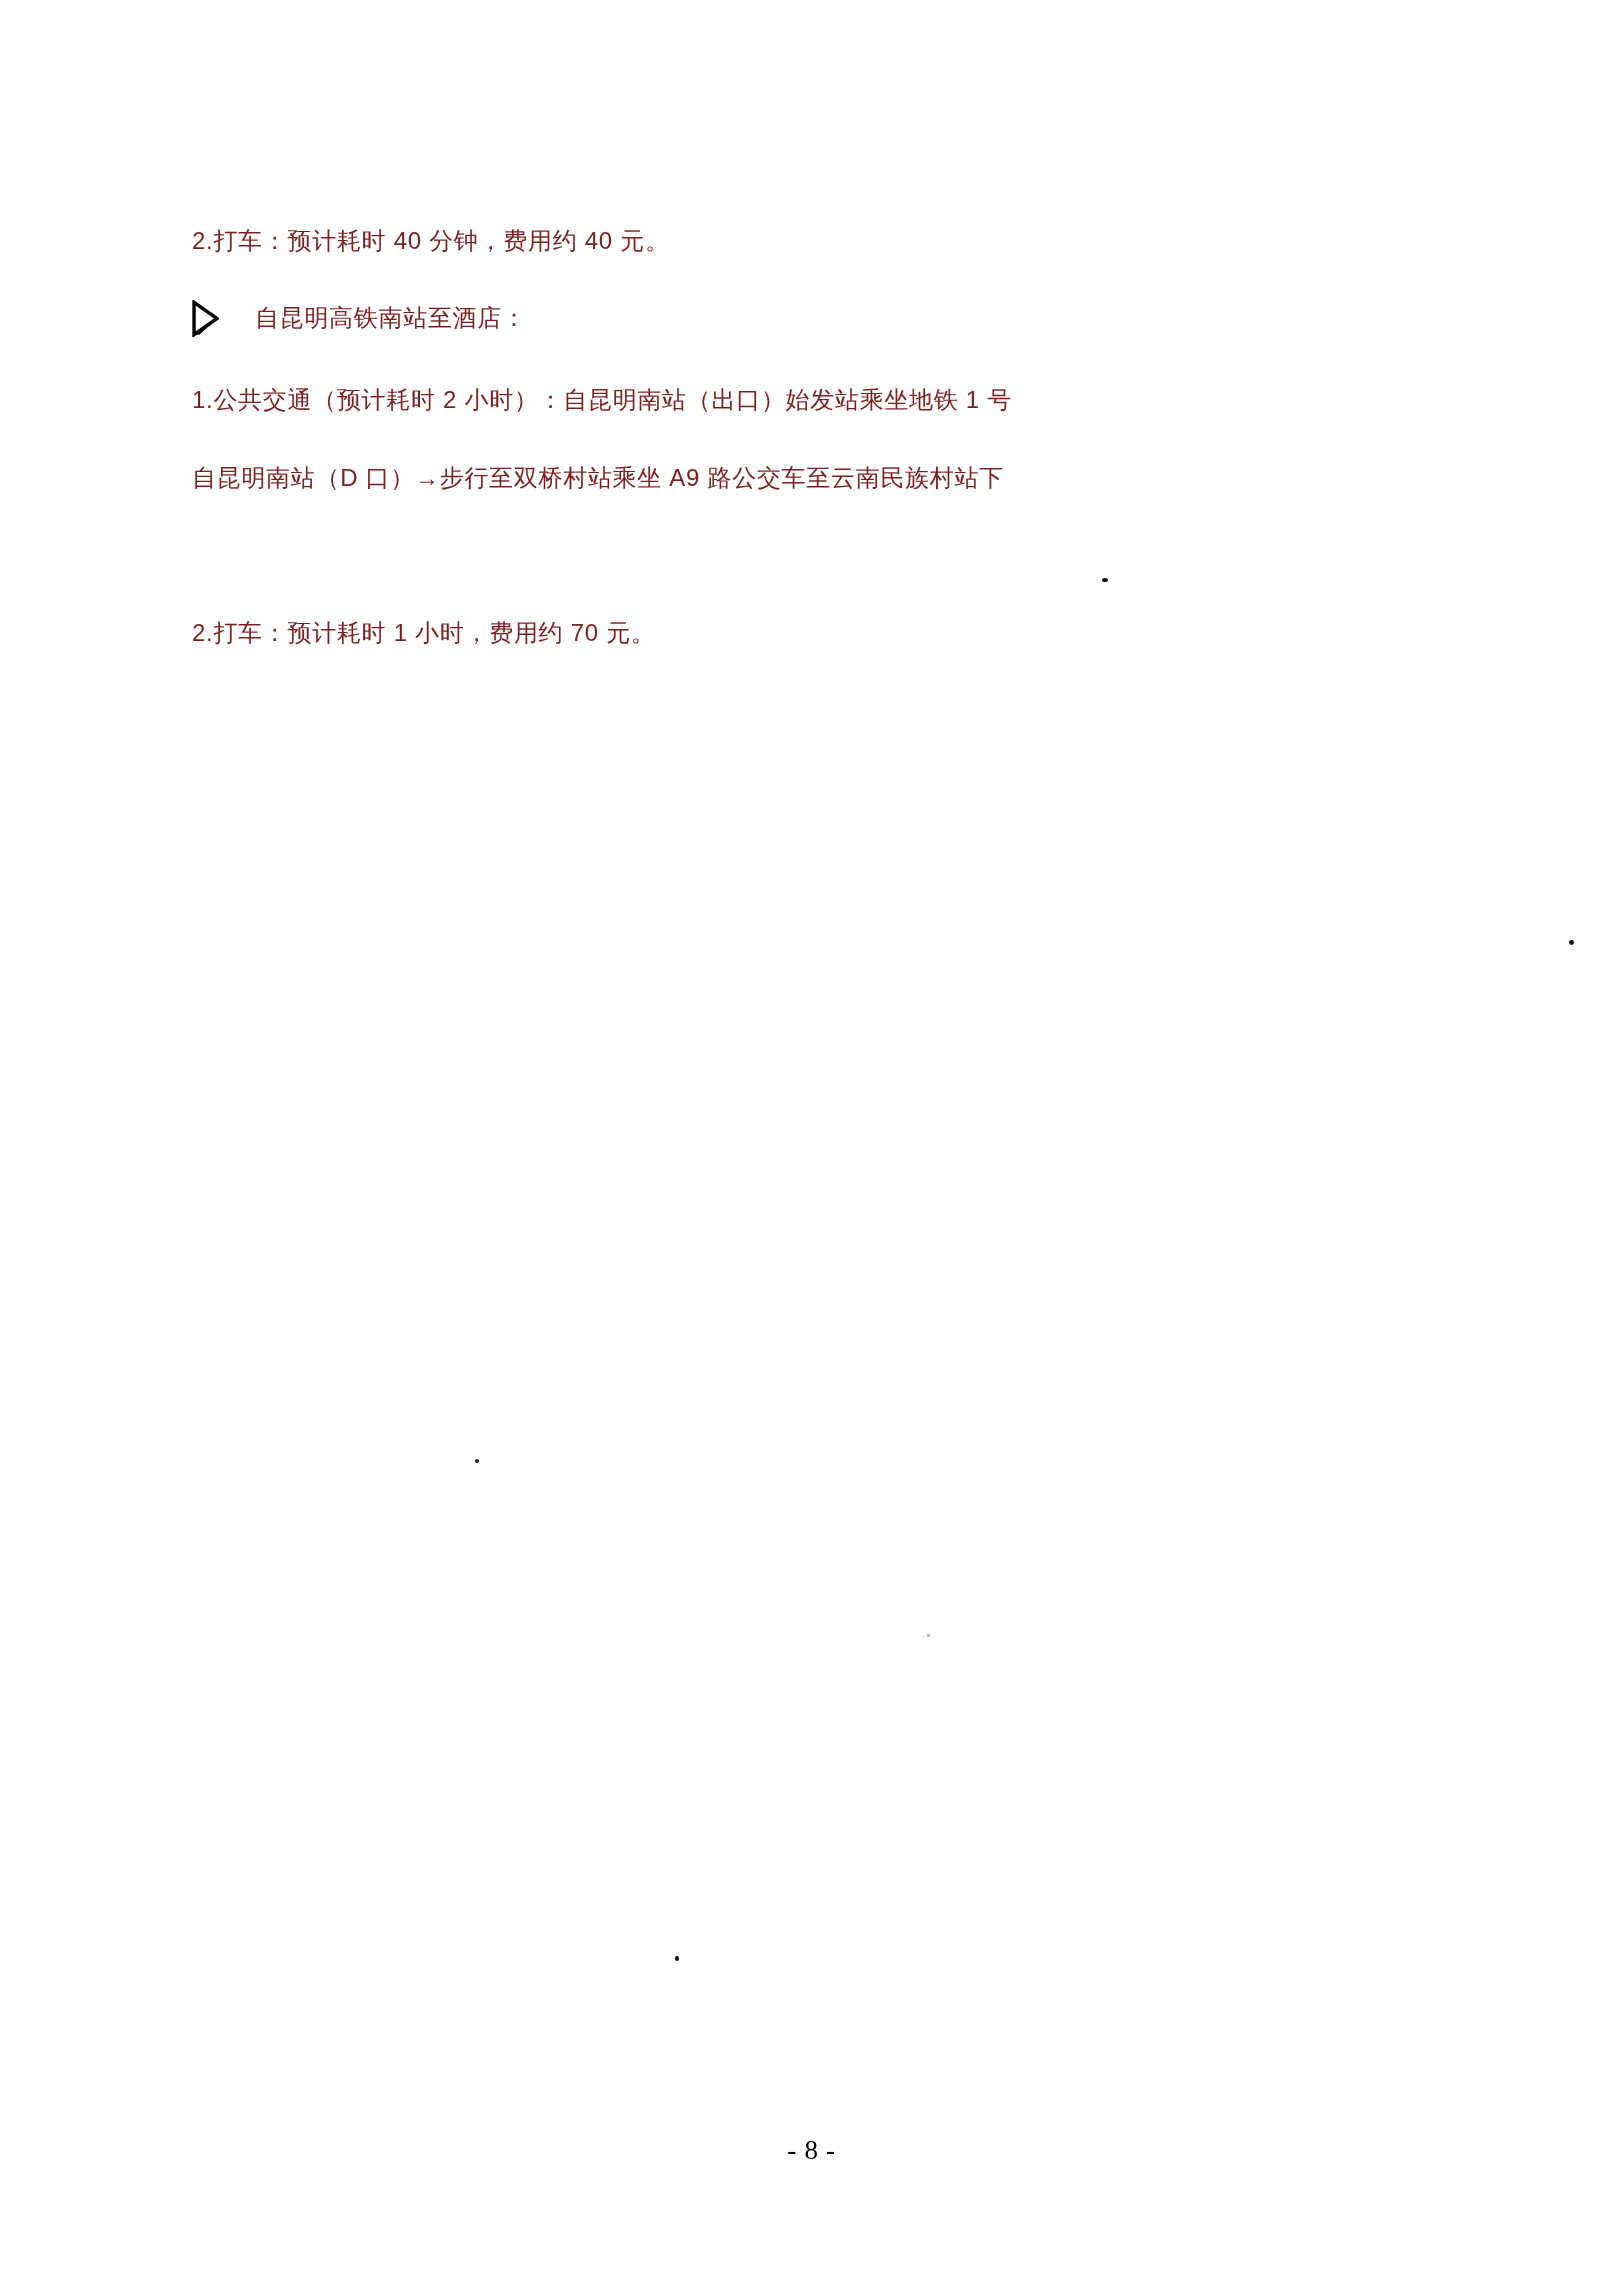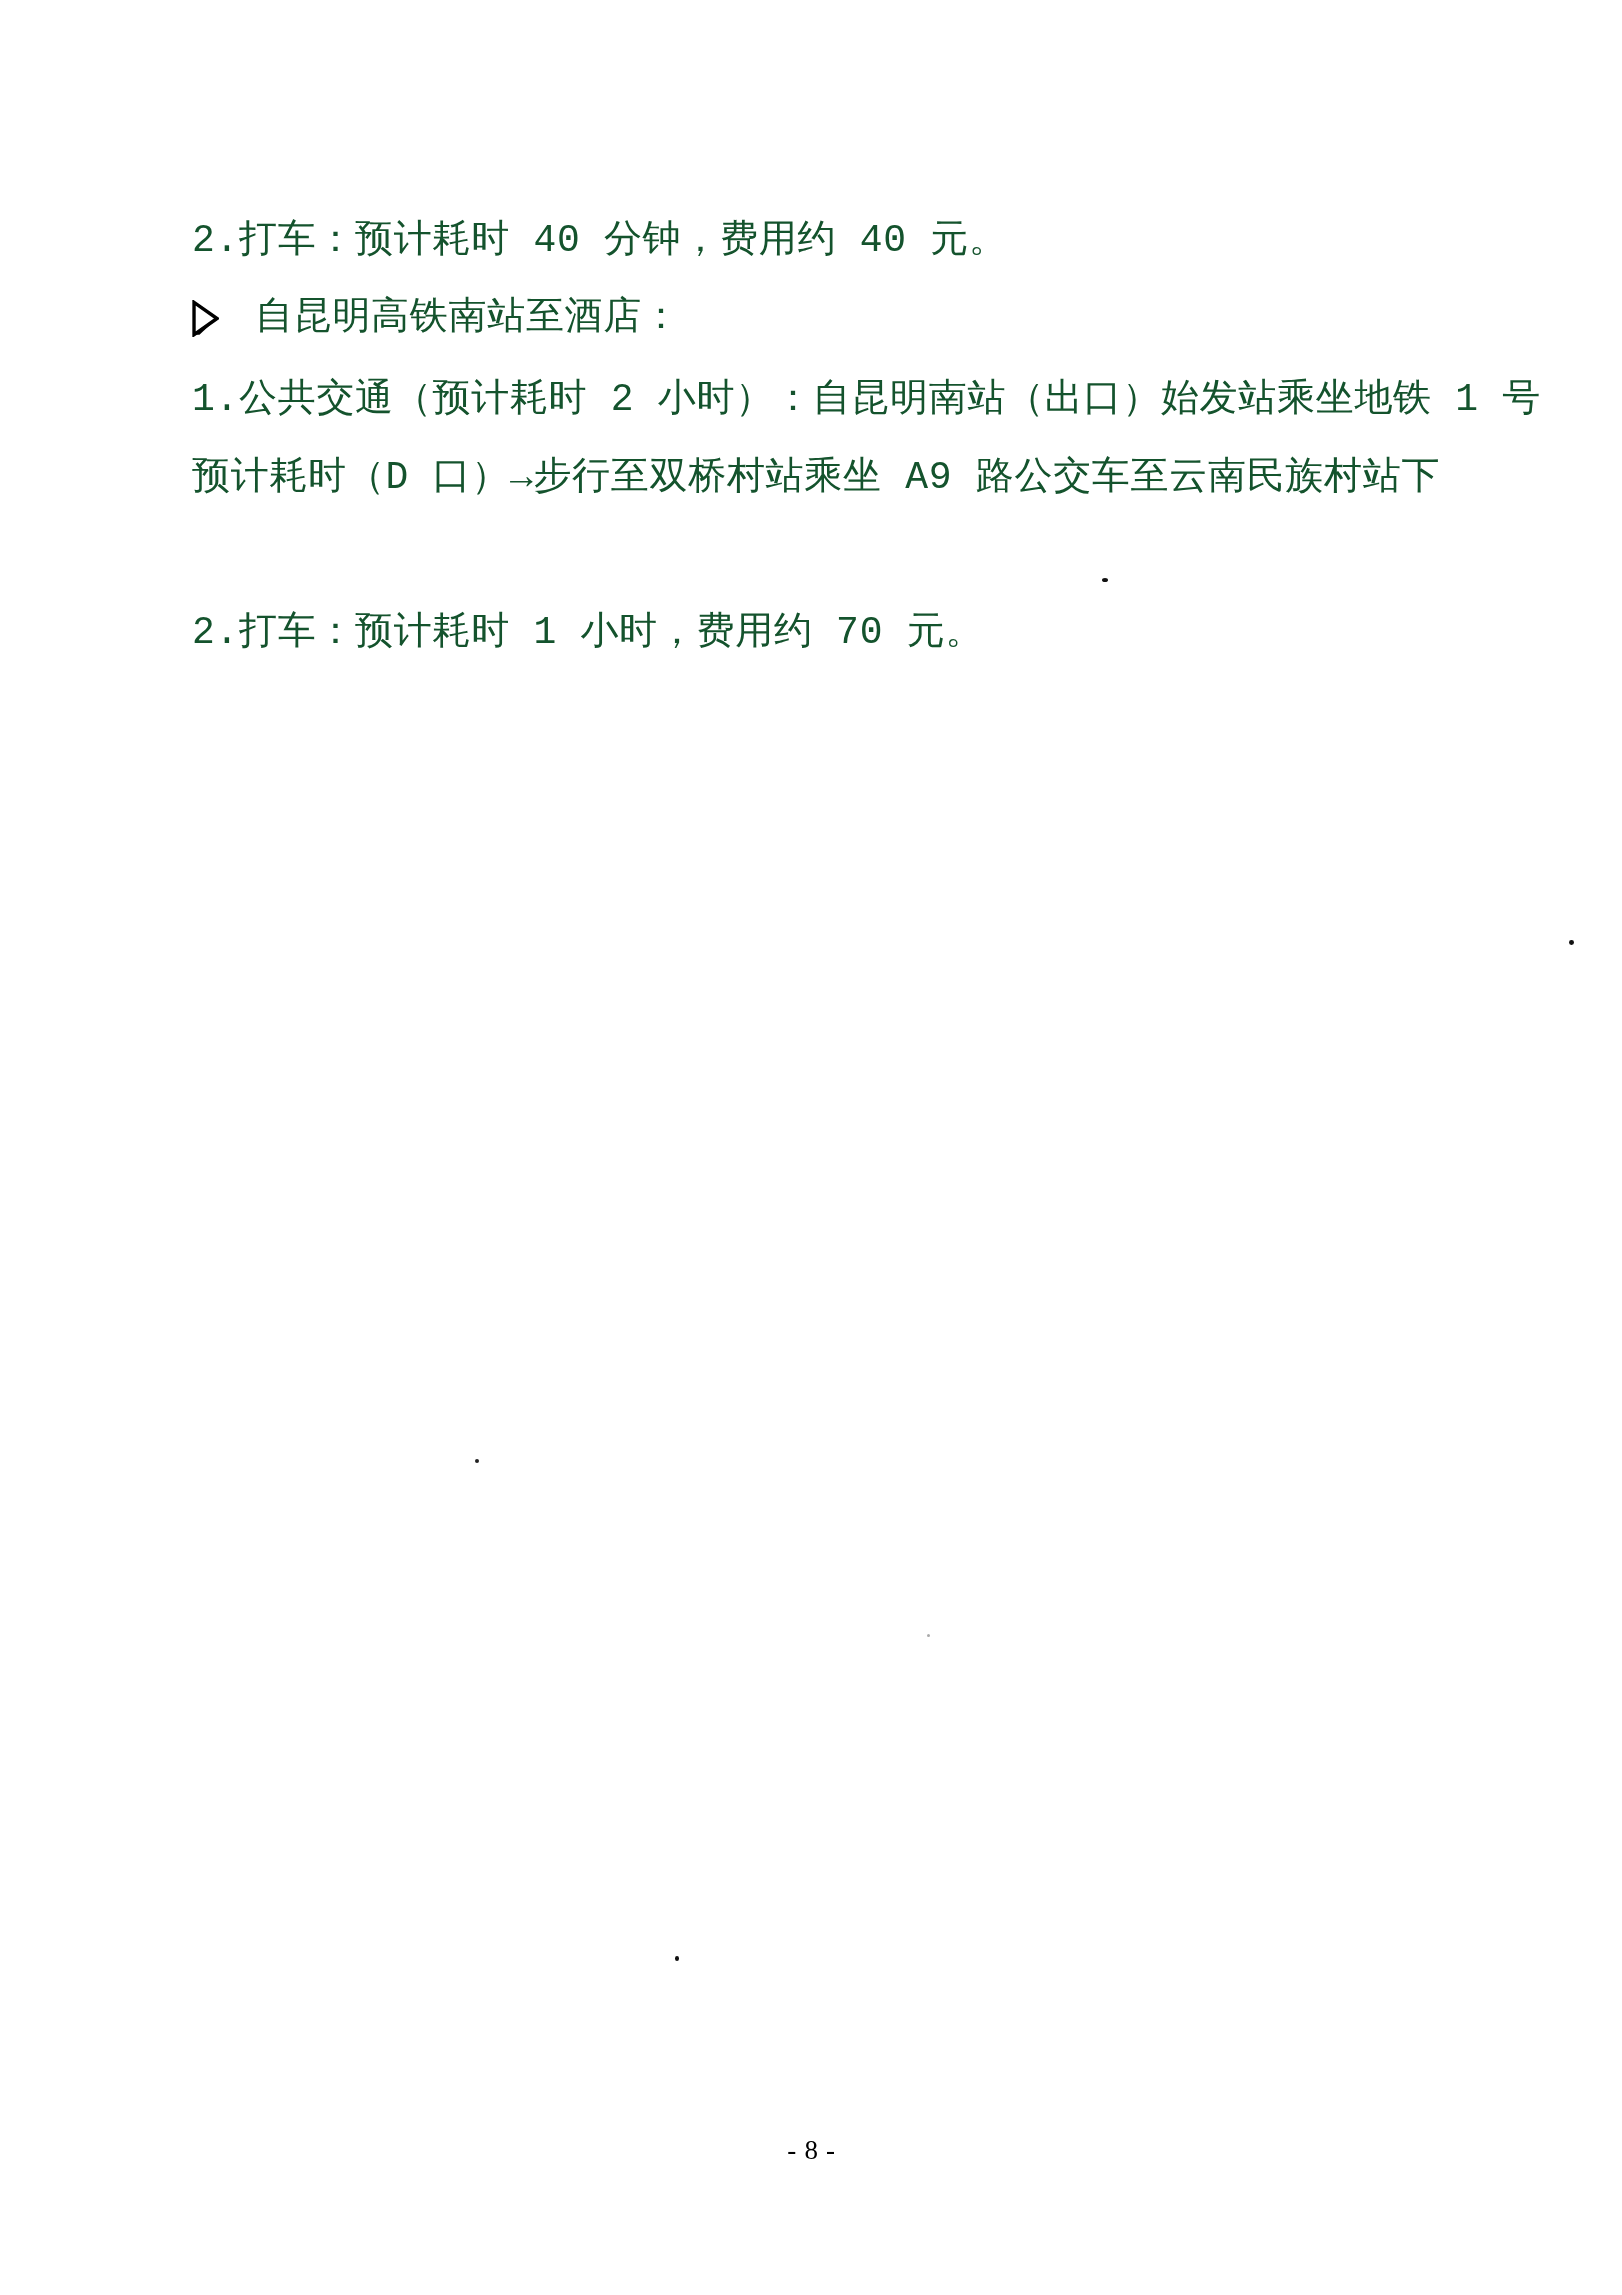--- a/index.html
+++ b/index.html
@@ -15,26 +15,26 @@
     font-family: "Liberation Serif", "DejaVu Serif", serif;
   }
   .page {
     position: absolute;
     inset: 0;
     background: #ffffff;
   }
   .text-line {
     position: absolute;
     left: 192px;
-    font-size: 38px;
+    font-size: 24px;
     line-height: 44px;
     letter-spacing: 0.7px;
-    color: #14532d;
+    color: #7f1d1d;
     white-space: nowrap;
-    font-family: Liberation Mono, monospace;
+    font-family: Liberation Sans, sans-serif;
   }
   .bullet-line {
     display: flex;
     align-items: center;
   }
   .bullet-line .arrow-icon {
     width: 27px;
     height: 37px;
     flex: 0 0 auto;
     margin-right: 36px;
@@ -67,21 +67,21 @@
   <div class="text-line bullet-line" style="top:296px;">
     <svg class="arrow-icon" viewBox="0 0 40 54" aria-hidden="true">
       <polygon points="3,3 37,27 3,51" fill="#ffffff" stroke="#000000" stroke-width="5" stroke-linejoin="miter"></polygon>
       <polygon points="3,51 37,27 11,51" fill="#000000"></polygon>
     </svg>
     <span>自昆明高铁南站至酒店：</span>
   </div>
 
   <div class="text-line" style="top:378px;text-align:right;">1.公共交通（预计耗时 2 小时）：自昆明南站（出口）始发站乘坐地铁 1 号</div>
 
-  <div class="text-line" style="top:456px;">预计耗时（D 口）→步行至双桥村站乘坐 A9 路公交车至云南民族村站下</div>
+  <div class="text-line" style="top:456px;">自昆明南站（D 口）→步行至双桥村站乘坐 A9 路公交车至云南民族村站下</div>
 
 
   <div class="text-line" style="top:611px;">2.打车：预计耗时 1 小时，费用约 70 元。</div>
 
   <div class="footer-page-number">- 8 -</div>
 
   <div>
       <div class="speck" style="left: 1102px; top: 578px; width: 6.1px; height: 4.1px; background: rgb(17, 17, 17);"></div>
       <div class="speck" style="left: 1569px; top: 940px; width: 4.8px; height: 4.8px; background: rgb(17, 17, 17);"></div>
       <div class="speck" style="left: 475px; top: 1459px; width: 4.1px; height: 4.1px; background: rgb(34, 34, 34);"></div>

